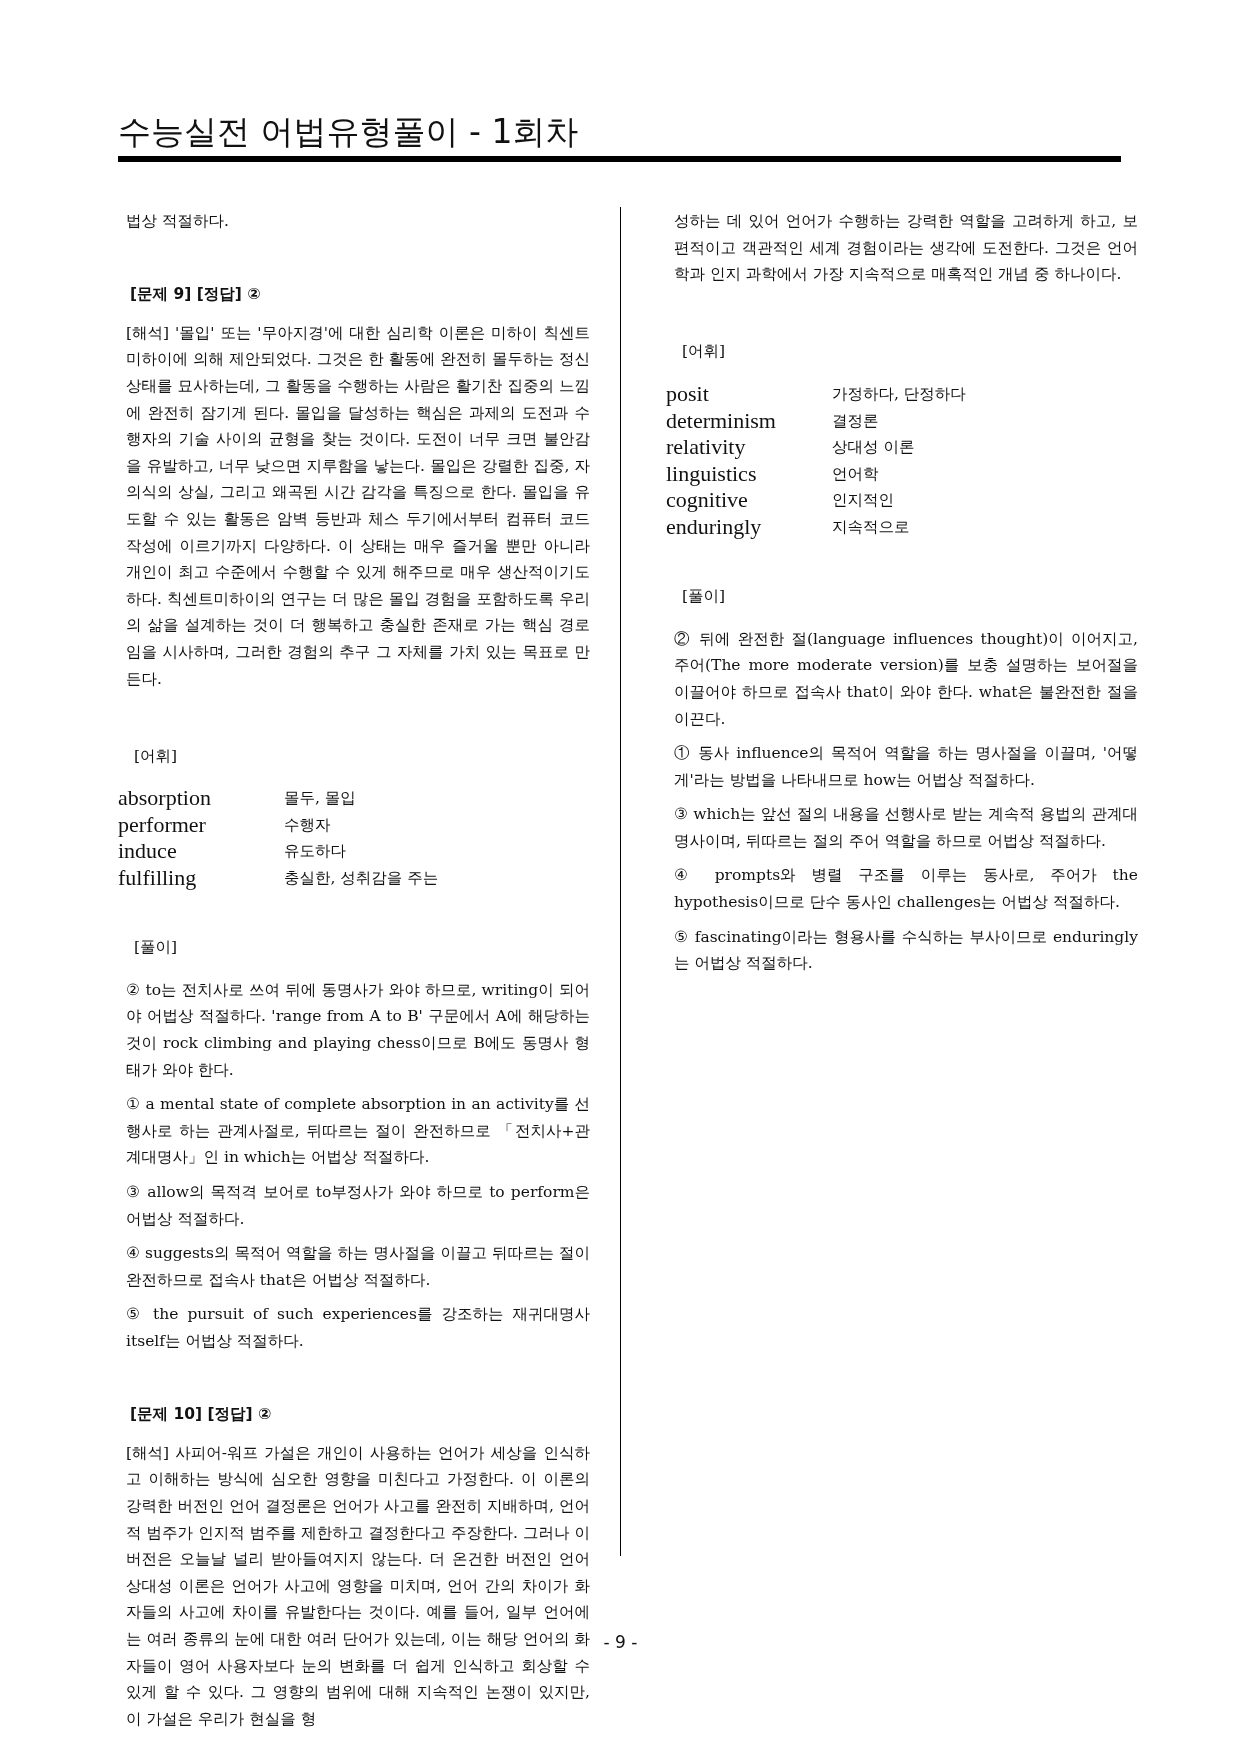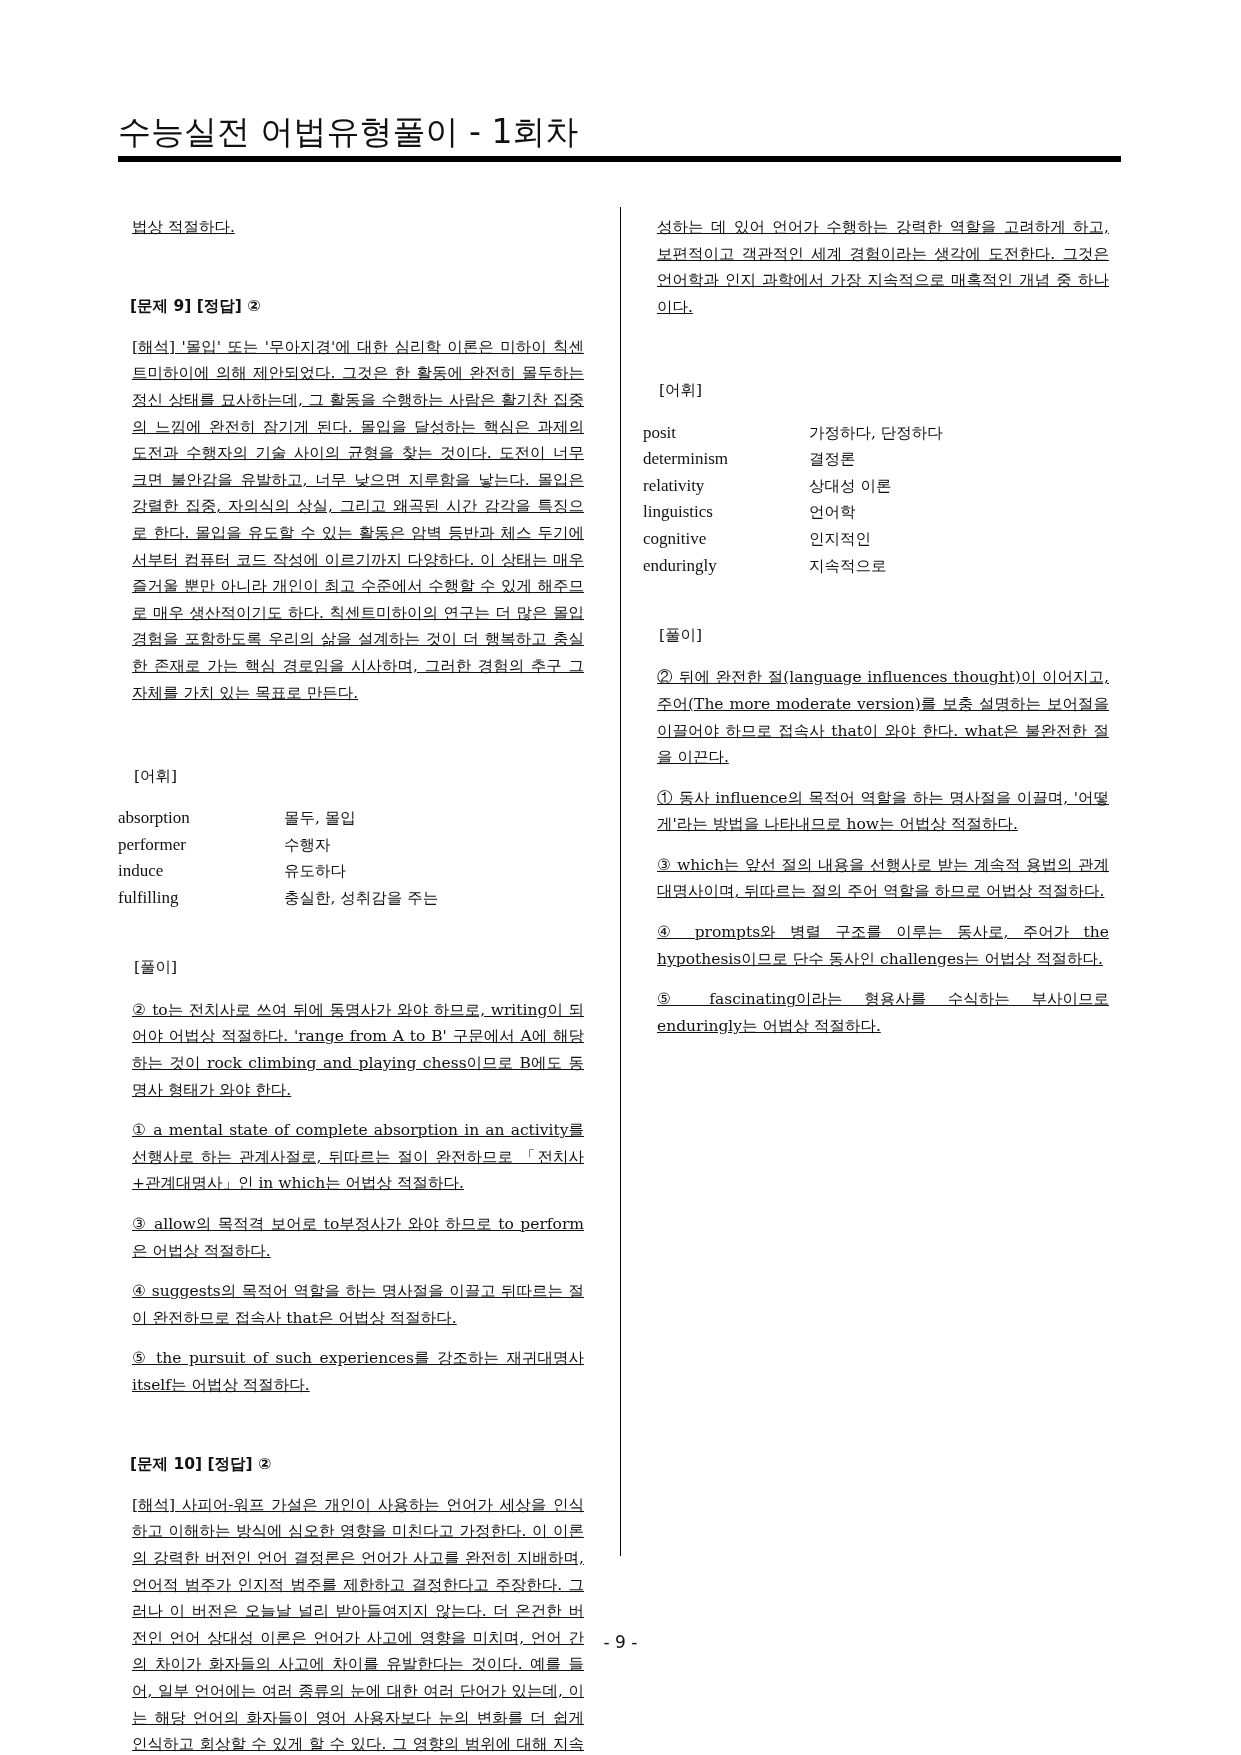--- a/index.html
+++ b/index.html
@@ -6,28 +6,28 @@
   body { width: 1241px; height: 1755px; position: relative; overflow: hidden; color: #111; }
   .page-title {
     position: absolute; left: 118px; top: 110px;
     font-family: "DejaVu Sans", sans-serif; font-size: 33px; font-weight: normal;
     letter-spacing: 0px; color: #111;
   }
   .title-rule { position: absolute; left: 118px; top: 156px; width: 1003px; height: 6px; background: #000; }
   .col { position: absolute; top: 200px; width: 480px;
          font-family: "DejaVu Serif", "Liberation Serif", serif; font-size: 15.5px; line-height: 26.6px; }
   .col-left { left: 118px; }
-  .col-right { left: 643px; }
+  .col-right { left: 666px; }
   .divider { position: absolute; left: 620px; top: 207px; width: 1px; height: 1349px; background: #000; }
-  .p { text-align: justify; margin: 14px; text-decoration: underline; }
+  .p { text-align: justify; margin: 8px; }
   .gap { height: 26.6px; }
   .q-head { font-family: "DejaVu Sans", sans-serif; font-weight: bold; font-size: 15.5px; margin: 12px; }
   .sec-label { margin: 16px; }
   .vocab-row { display: flex; margin: 0; }
-  .vocab-en { width: 166px; font-family: "Liberation Serif", serif; font-size: 17px; }
+  .vocab-en { width: 166px; font-family: "Liberation Serif", serif; font-size: 22px; }
   .vocab-ko { flex: 1; }
   .page-num { position: absolute; left: 0; width: 1241px; top: 1632px; text-align: center;
               font-family: "DejaVu Sans", sans-serif; font-size: 17px; }
 </style>
 </head>
 <body>
 
 <div class="page-title">수능실전 어법유형풀이 - 1회차</div>
 <div class="title-rule"></div>
 

